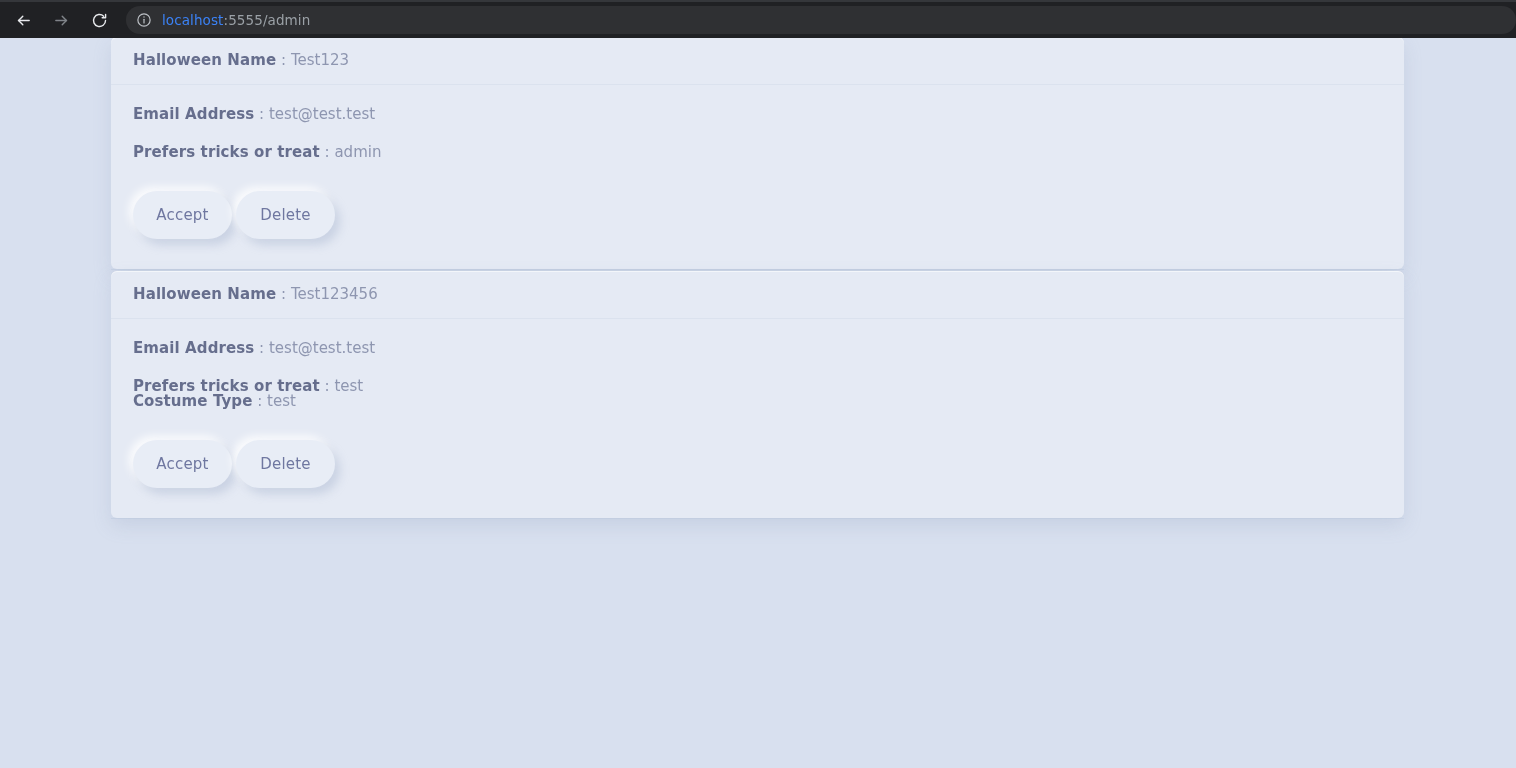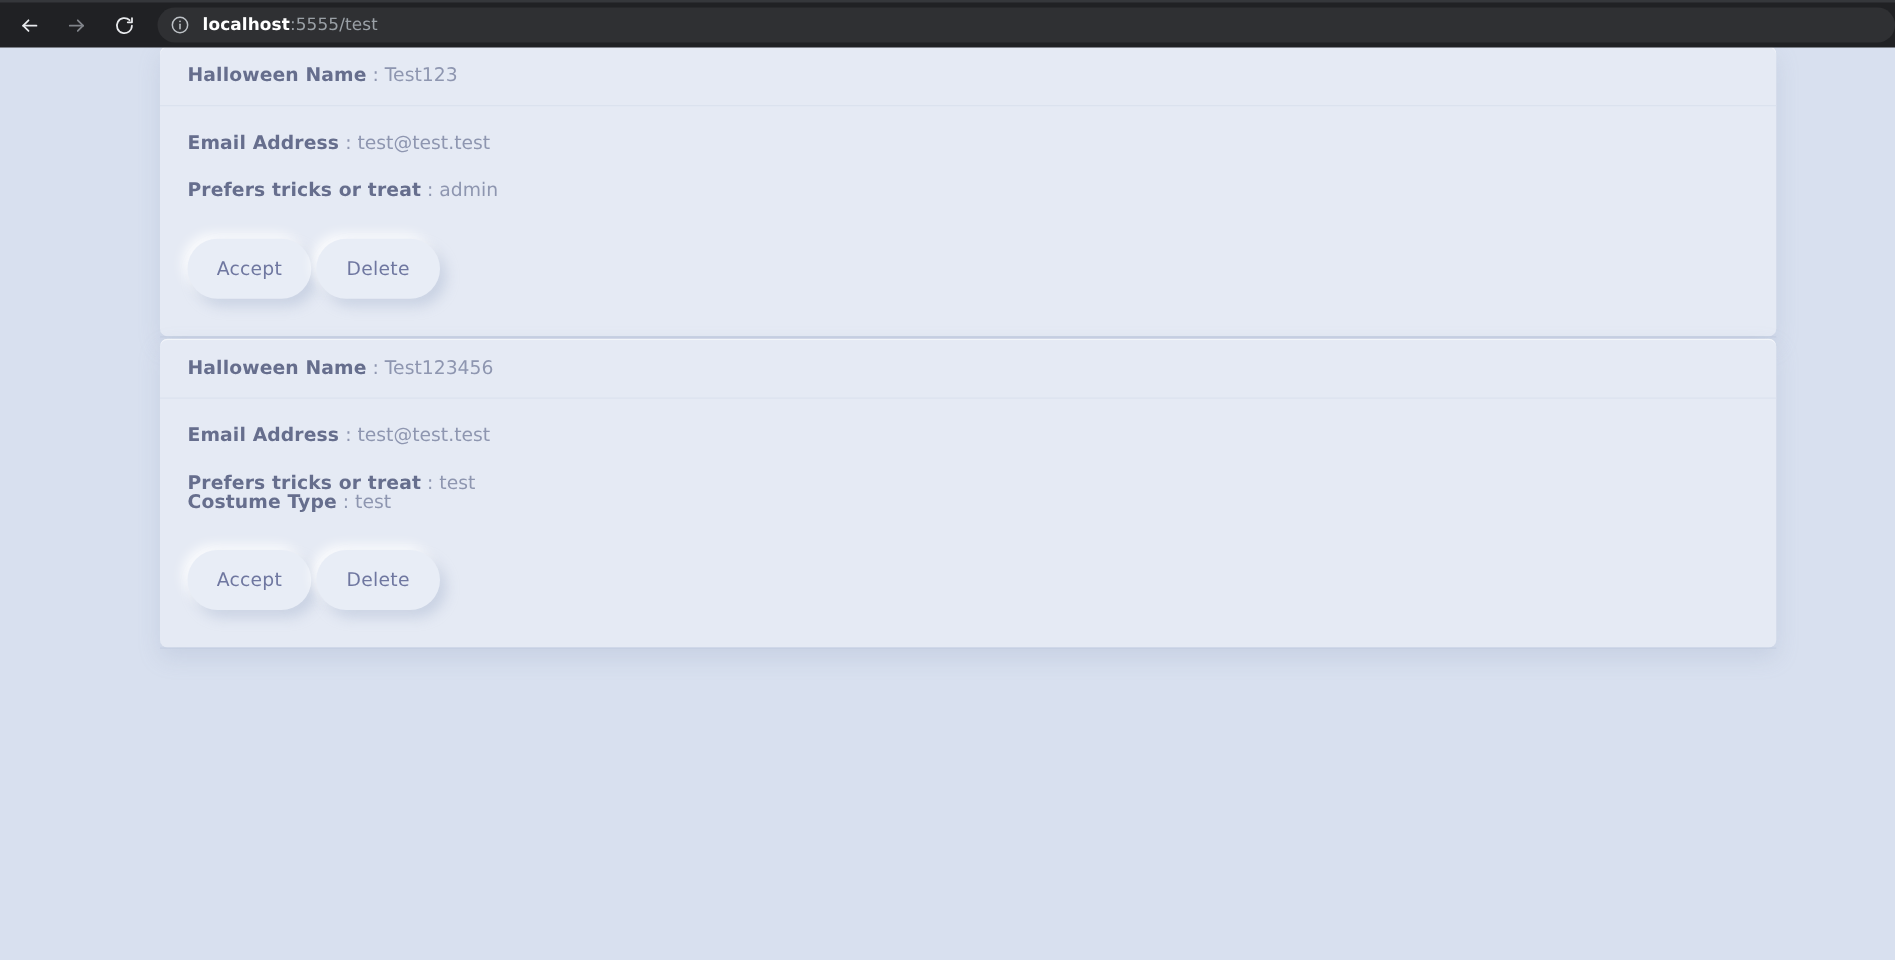--- a/index.html
+++ b/index.html
@@ -62,38 +62,38 @@
   #site-info-icon svg { display: block; }
   #url-text {
     font-family: "DejaVu Sans", "Liberation Sans", sans-serif;
     font-size: 13.5px;
     letter-spacing: .1px;
     color: #9aa0a6;
     white-space: nowrap;
     overflow: hidden;
   }
   #url-host {
-    color: #ffffff;
-    font-weight: 700;
+    color: #3b82f6;
+    font-weight: 400;
   }
 
   
   #page-viewport {
     position: absolute;
     top: 38px; left: 0;
     width: 1516px;
     height: 730px;
     background: #d8e0ef;
     overflow: hidden;
   }
 
   #cards-wrap {
     position: absolute;
     top: 0;
-    left: 128px;
+    left: 111px;
     width: 1293px;
   }
 
   .card {
     position: relative;
     background: #e5eaf4;
     border-radius: 6px;
     box-shadow: 0 8px 18px rgba(140,155,185,.22),
                 0 1px 0 rgba(255,255,255,.55) inset;
     margin-bottom: 2px;
@@ -193,21 +193,21 @@
   </div>
 
   <div id="omnibox">
     <span id="site-info-icon">
       <svg width="16" height="16" viewBox="0 0 24 24" fill="none" stroke="#bdc1c6" stroke-width="1.8" stroke-linecap="round">
         <circle cx="12" cy="12" r="9.2"></circle>
         <line x1="12" y1="11" x2="12" y2="16.5"></line>
         <circle cx="12" cy="7.6" r="1.05" fill="#bdc1c6" stroke="none"></circle>
       </svg>
     </span>
-    <span id="url-text"><span id="url-host">localhost</span><span id="url-rest">:5555/test</span></span>
+    <span id="url-text"><span id="url-host">localhost</span><span id="url-rest">:5555/admin</span></span>
   </div>
 </div>
 
 <div id="page-viewport">
   <div id="cards-wrap">
 
     <div class="card" style="margin-top:-1px;">
       <div class="card-header">
         <div class="field">
           <span class="field-label">Halloween Name</span>

